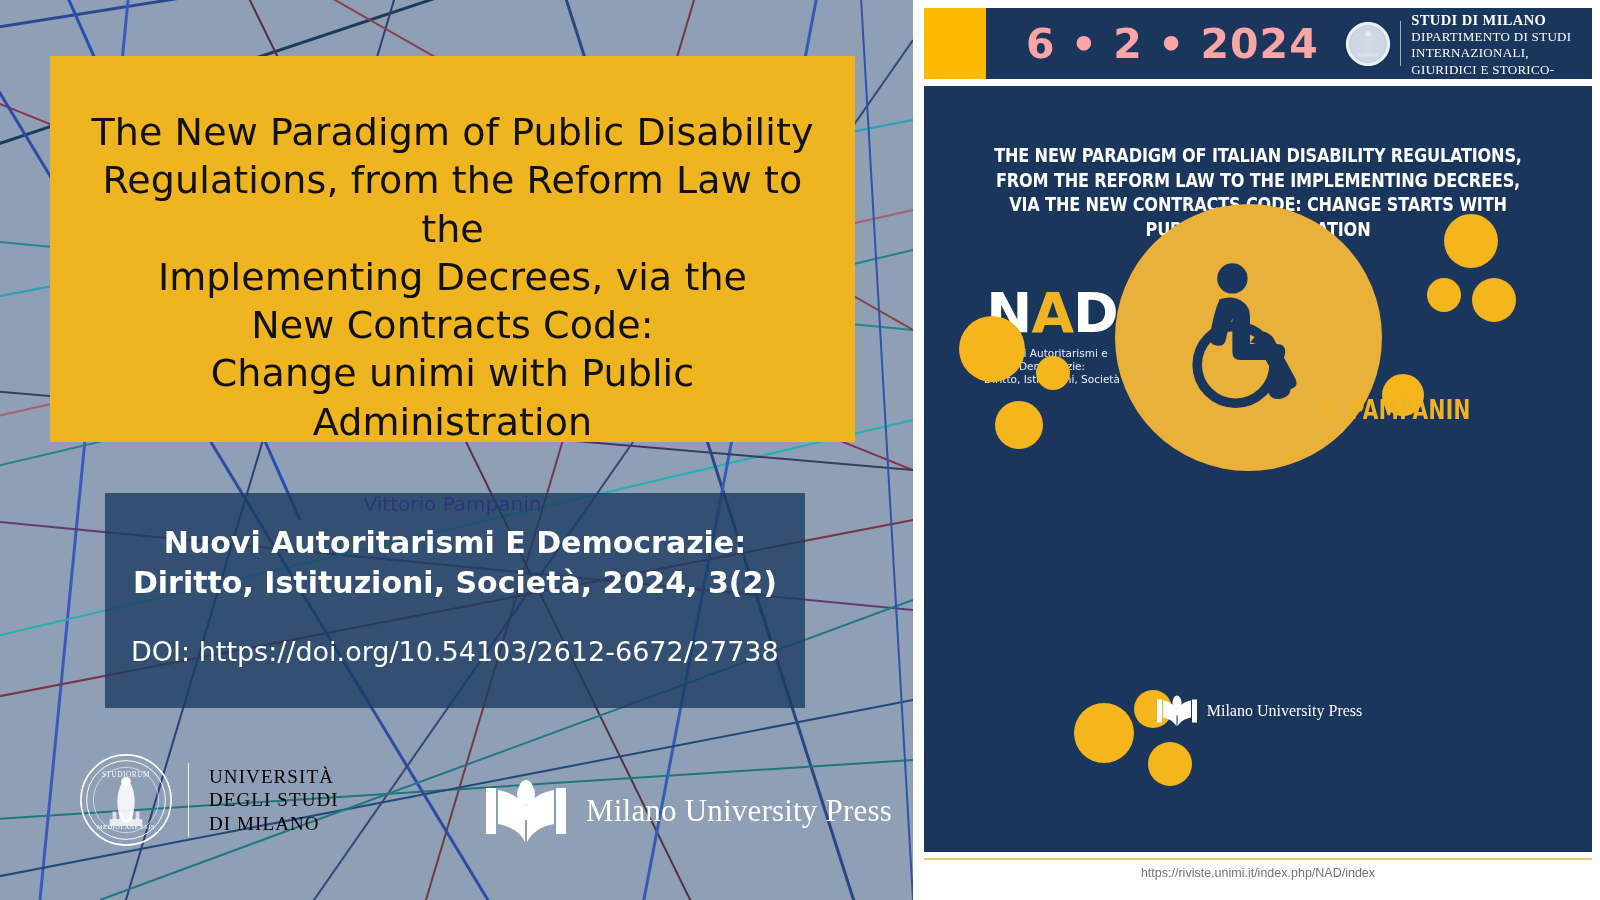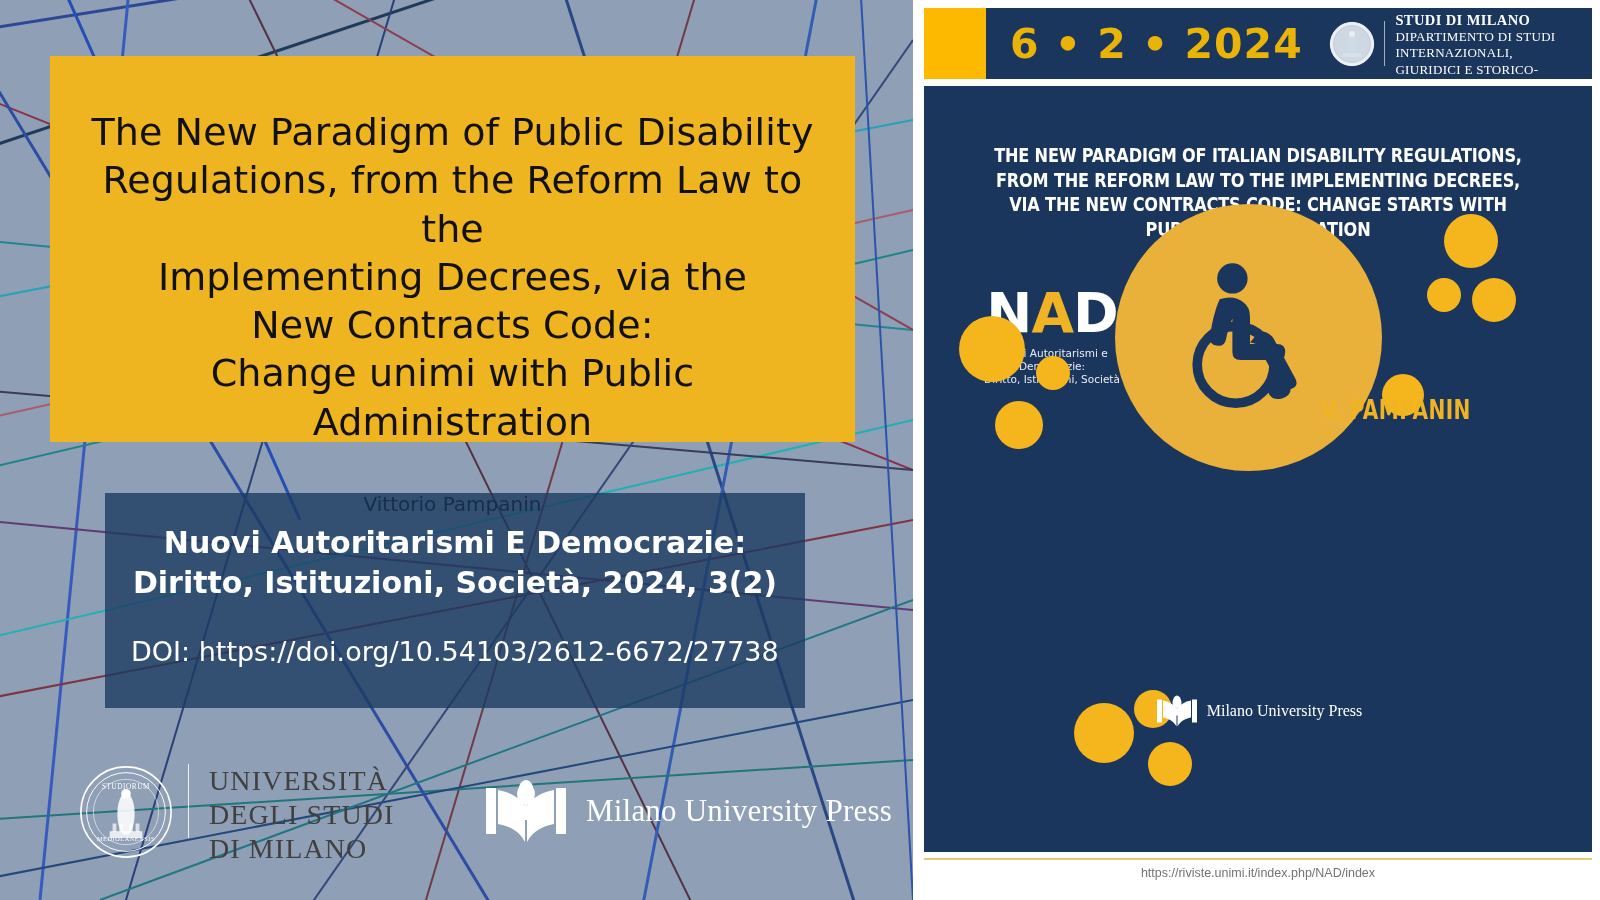--- a/index.html
+++ b/index.html
@@ -22,21 +22,21 @@
     background:#efb520;
     display:flex;flex-direction:column;align-items:center;
     box-sizing:border-box;padding:52px 18px 0 18px;
   }
   .title-card .t{
     color:#111;font-size:38px;line-height:1.27;text-align:center;
     font-weight:400;letter-spacing:.1px;
     font-family:"DejaVu Sans",sans-serif;
   }
   .title-card .author{
-    margin-top:46px;color:#000000;font-size:20px;text-align:left;
+    margin-top:46px;color:#6d28d9;font-size:20px;text-align:left;
     font-family:"DejaVu Sans",sans-serif;
   }
 
   .info-box{
     position:absolute;left:105px;top:493px;width:700px;height:215px;
     background:rgba(26,58,96,.78);
     box-sizing:border-box;padding:30px 26px 0 26px;
   }
   .info-box .journal{
     color:#fff;text-align:center;font-size:30px;line-height:1.32;font-weight:bold;
@@ -44,45 +44,45 @@
   }
   .info-box .doi{
     margin-top:34px;color:#fff;text-align:left;font-size:27px;
     font-family:"DejaVu Sans",sans-serif;
   }
 
   .footer-logos{
     position:absolute;left:0;top:752px;width:913px;height:130px;
     display:flex;align-items:center;
   }
-  .unimi-logo{position:absolute;left:78px;top:12px;display:flex;}
+  .unimi-logo{position:absolute;left:78px;top:0;display:flex;align-items:center;}
   .seal{width:96px;height:96px;flex:0 0 96px;}
   .unimi-divider{width:1px;height:74px;background:rgba(255,255,255,.85);margin:0 20px 0 14px;}
   .unimi-text{
-    color:#404040;font-family:"Liberation Serif",serif;font-size:28px;
+    color:#000000;font-family:"Liberation Serif",serif;font-size:19px;
     line-height:1.22;letter-spacing:1.1px;
   }
   .mup{position:absolute;left:480px;top:20px;display:flex;align-items:center;}
   .mup-text{
     color:#fff;font-family:"Liberation Serif",serif;font-size:31px;
     margin-left:14px;letter-spacing:.2px;
   }
 
   
   .right-panel{
     position:absolute;left:913px;top:0;width:687px;height:900px;background:#ffffff;
   }
   .cover-head{
     position:absolute;left:11px;top:8px;width:668px;height:71px;
     background:#1b365d;display:flex;align-items:center;
   }
   .head-gold{width:62px;height:71px;background:#fcb900;flex:0 0 62px;}
   .head-date{
-    color:#eab308;font-size:41px;font-weight:bold;letter-spacing:1px;
-    margin-left:24px;font-family:"DejaVu Sans",sans-serif;white-space:nowrap;
+    color:#fca5a5;font-size:41px;font-weight:bold;letter-spacing:1px;
+    margin-left:40px;font-family:"DejaVu Sans",sans-serif;white-space:nowrap;
   }
   .head-seal{width:46px;height:46px;margin-left:26px;flex:0 0 46px;}
   .head-vline{width:1px;height:45px;background:rgba(255,255,255,.6);margin:0 11px 0 9px;}
   .head-uni{font-family:"Liberation Serif",serif;color:#fff;line-height:1.26;}
   .head-uni .l1{font-size:14.5px;font-weight:bold;letter-spacing:.4px;}
   .head-uni .l2{font-size:13px;letter-spacing:.3px;}
 
   .cover{
     position:absolute;left:11px;top:86px;width:668px;height:766px;
     background:#1b365d;overflow:hidden;

